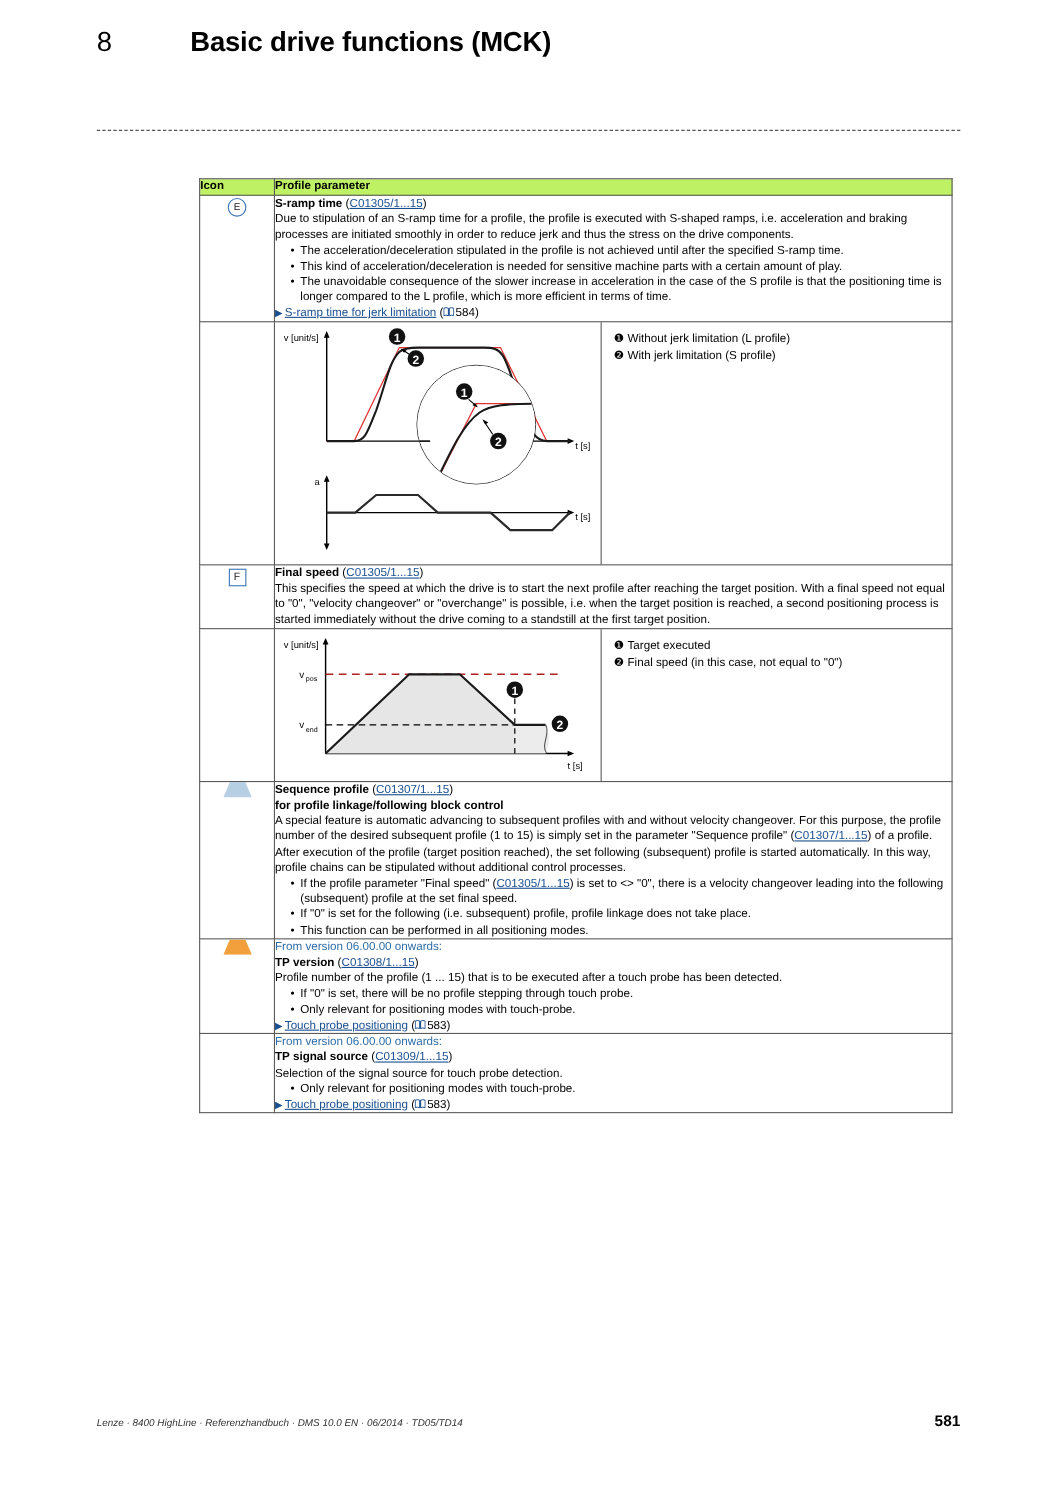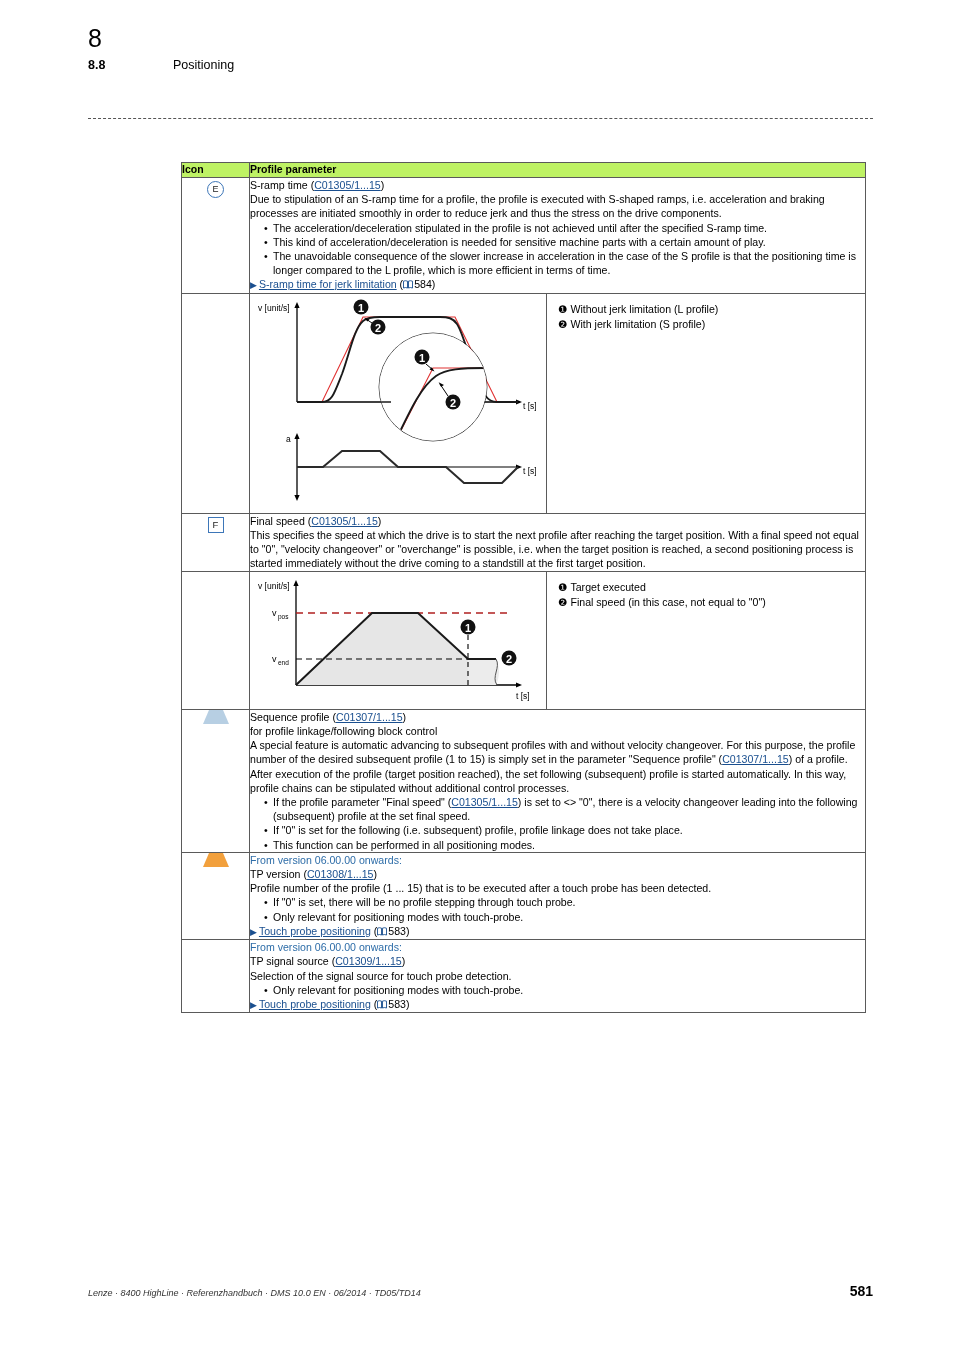--- a/index.html
+++ b/index.html
@@ -116,21 +116,21 @@
     line-height: 14px;
     border: 1.4px solid #3d76b8;
     font-size: 9.5px;
     color: #222;
     text-align: center;
   }
   .trap-wrap { display:inline-block; position:relative; width:26px; height:14px; }
   .trap-wrap svg { display:block; }
 
   
-  .p-title { font-weight: normal; }
+  .p-title { font-weight: bold; }
   .lnk {
     color: #1a4f8f;
   }
   .version-note {
     color: #2e6da8;
   }
   p.body-p {
     margin: 0;
   }
   ul.bullets {
@@ -209,24 +209,21 @@
     font-size: 14px;
     font-weight: bold;
   }
 </style>
 </head>
 <body>
 
 <div class="page-header">
   <div class="chapter-row">
     <div class="chapter-num">8</div>
-  </div>
-  <div class="section-row">
-    <div class="section-num">8.8</div>
-    <div class="section-title">Positioning</div>
+    <div class="chapter-title">Basic drive functions (MCK)</div>
   </div>
 </div>
 <div class="header-rule"></div>
 
 <table class="param-table">
   <colgroup>
     <col class="col-icon">
     <col class="col-desc">
   </colgroup>
   <thead>

